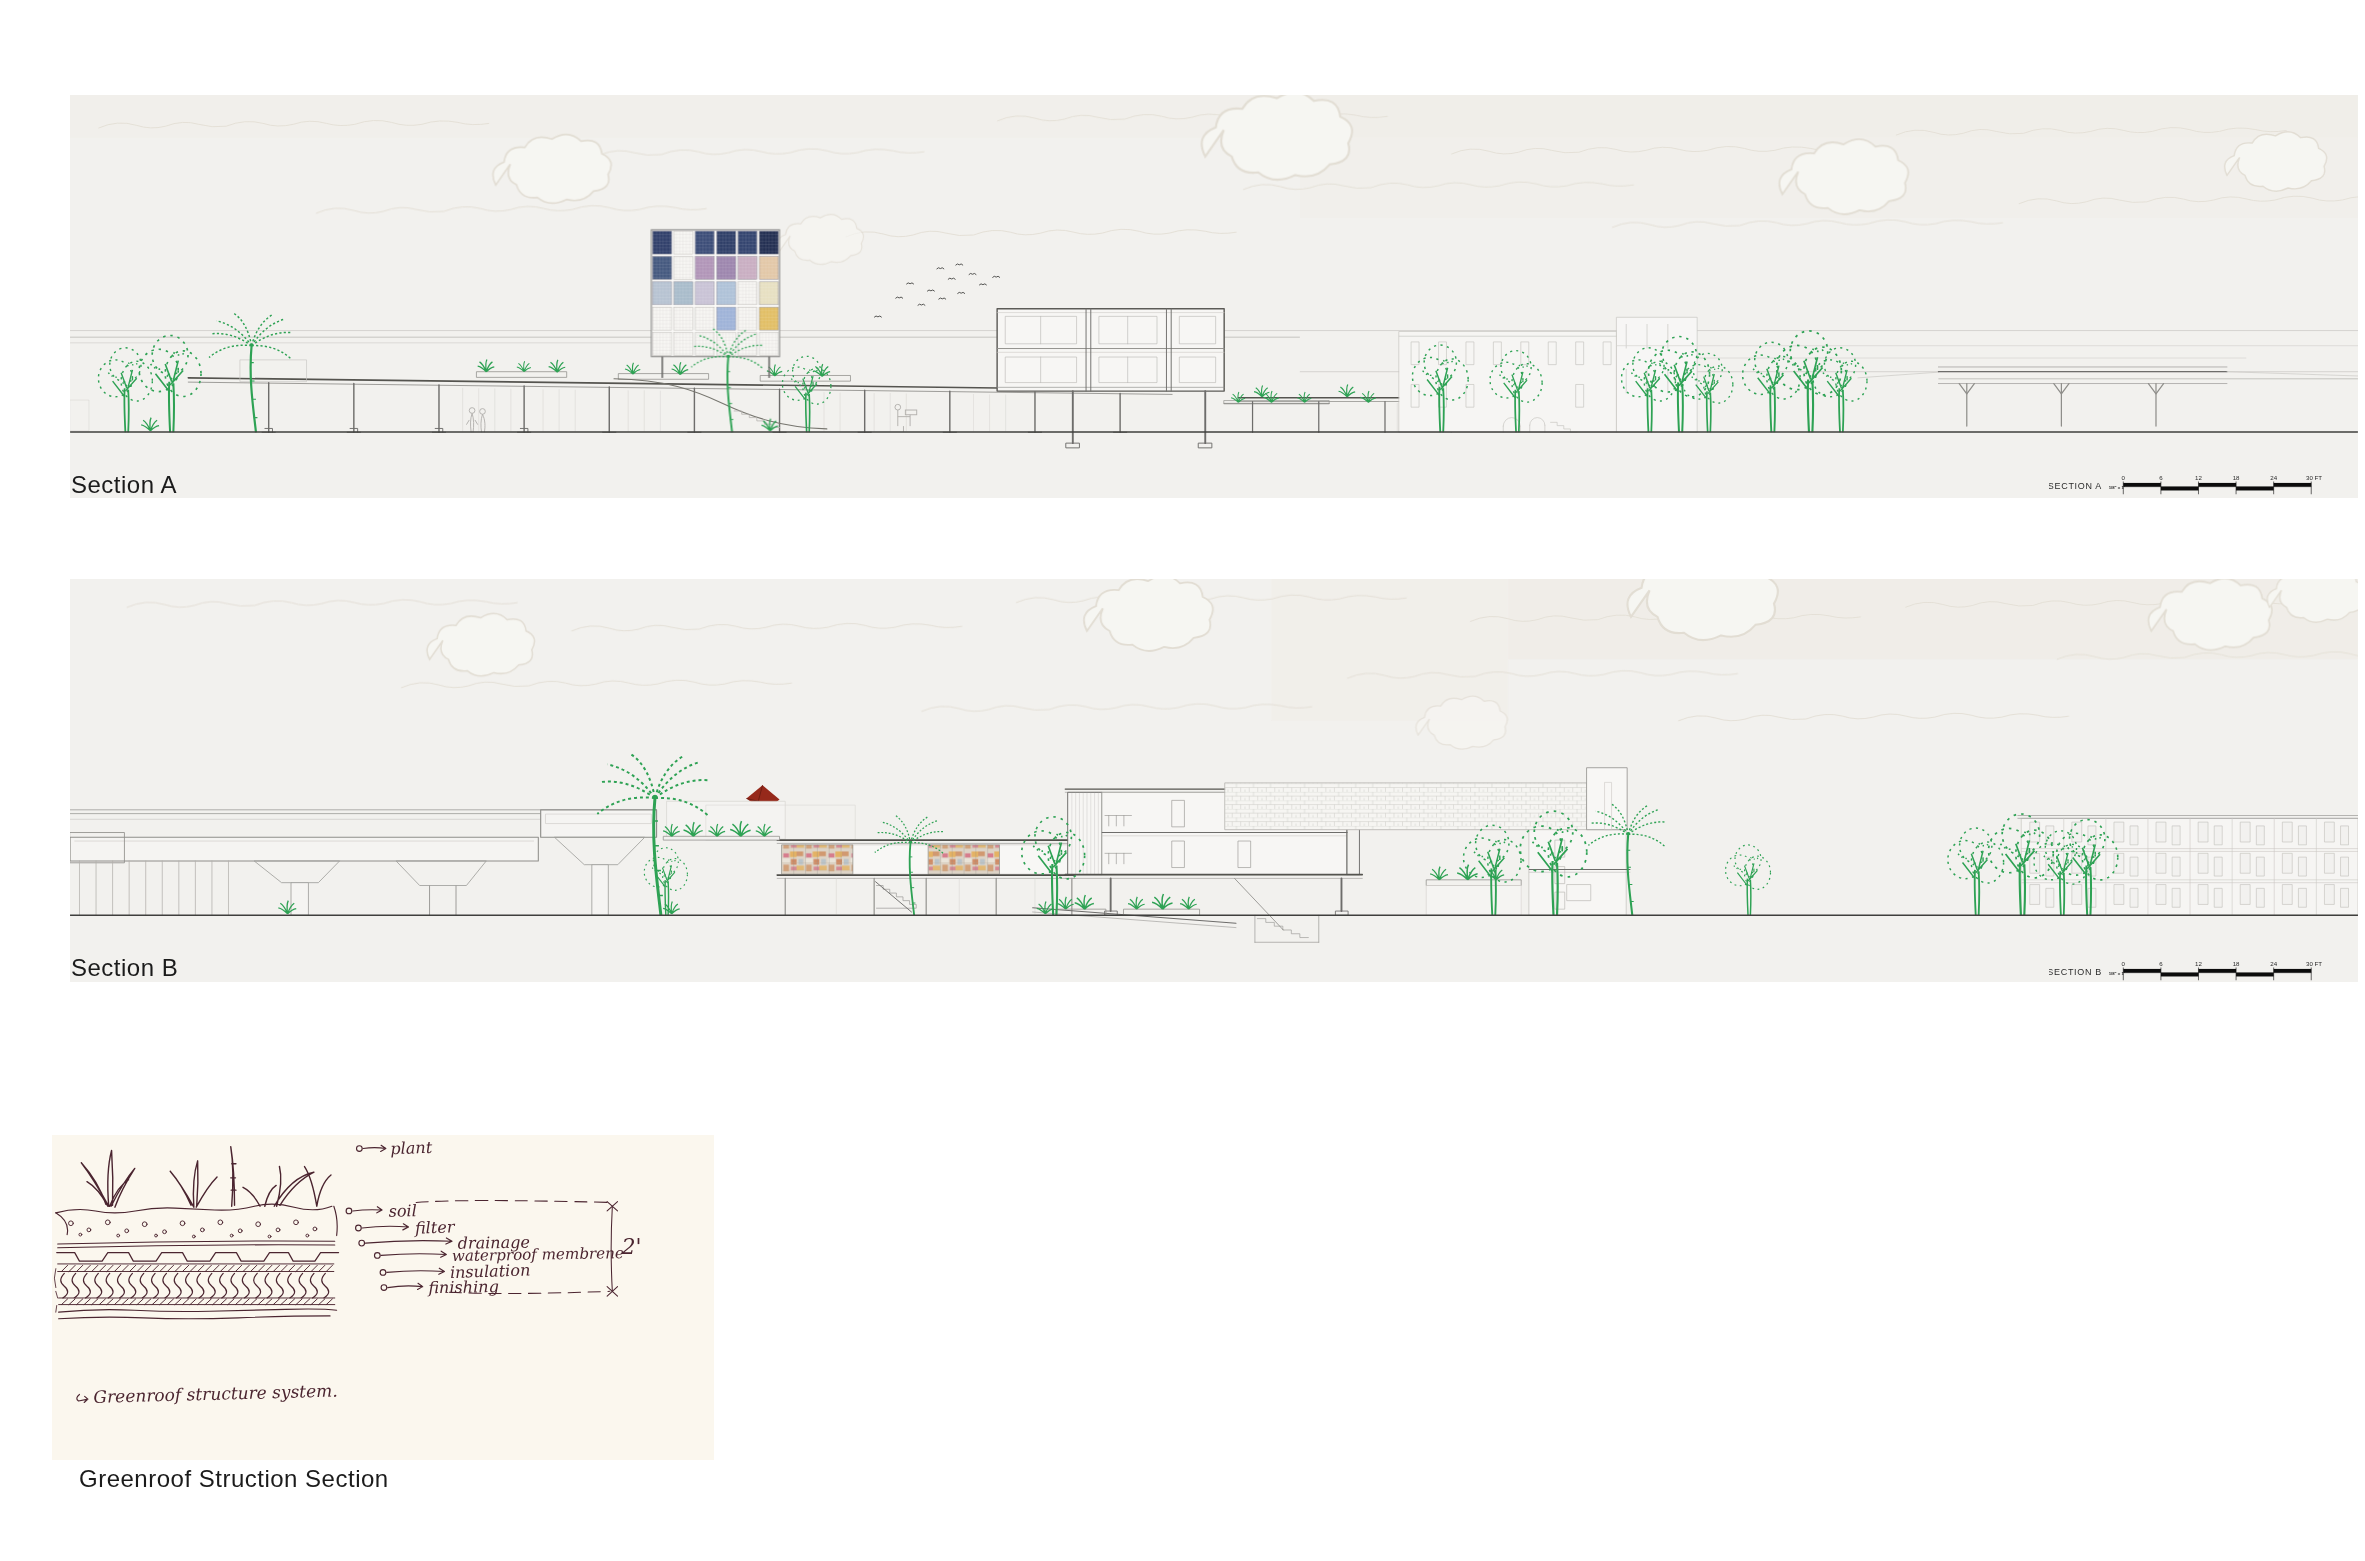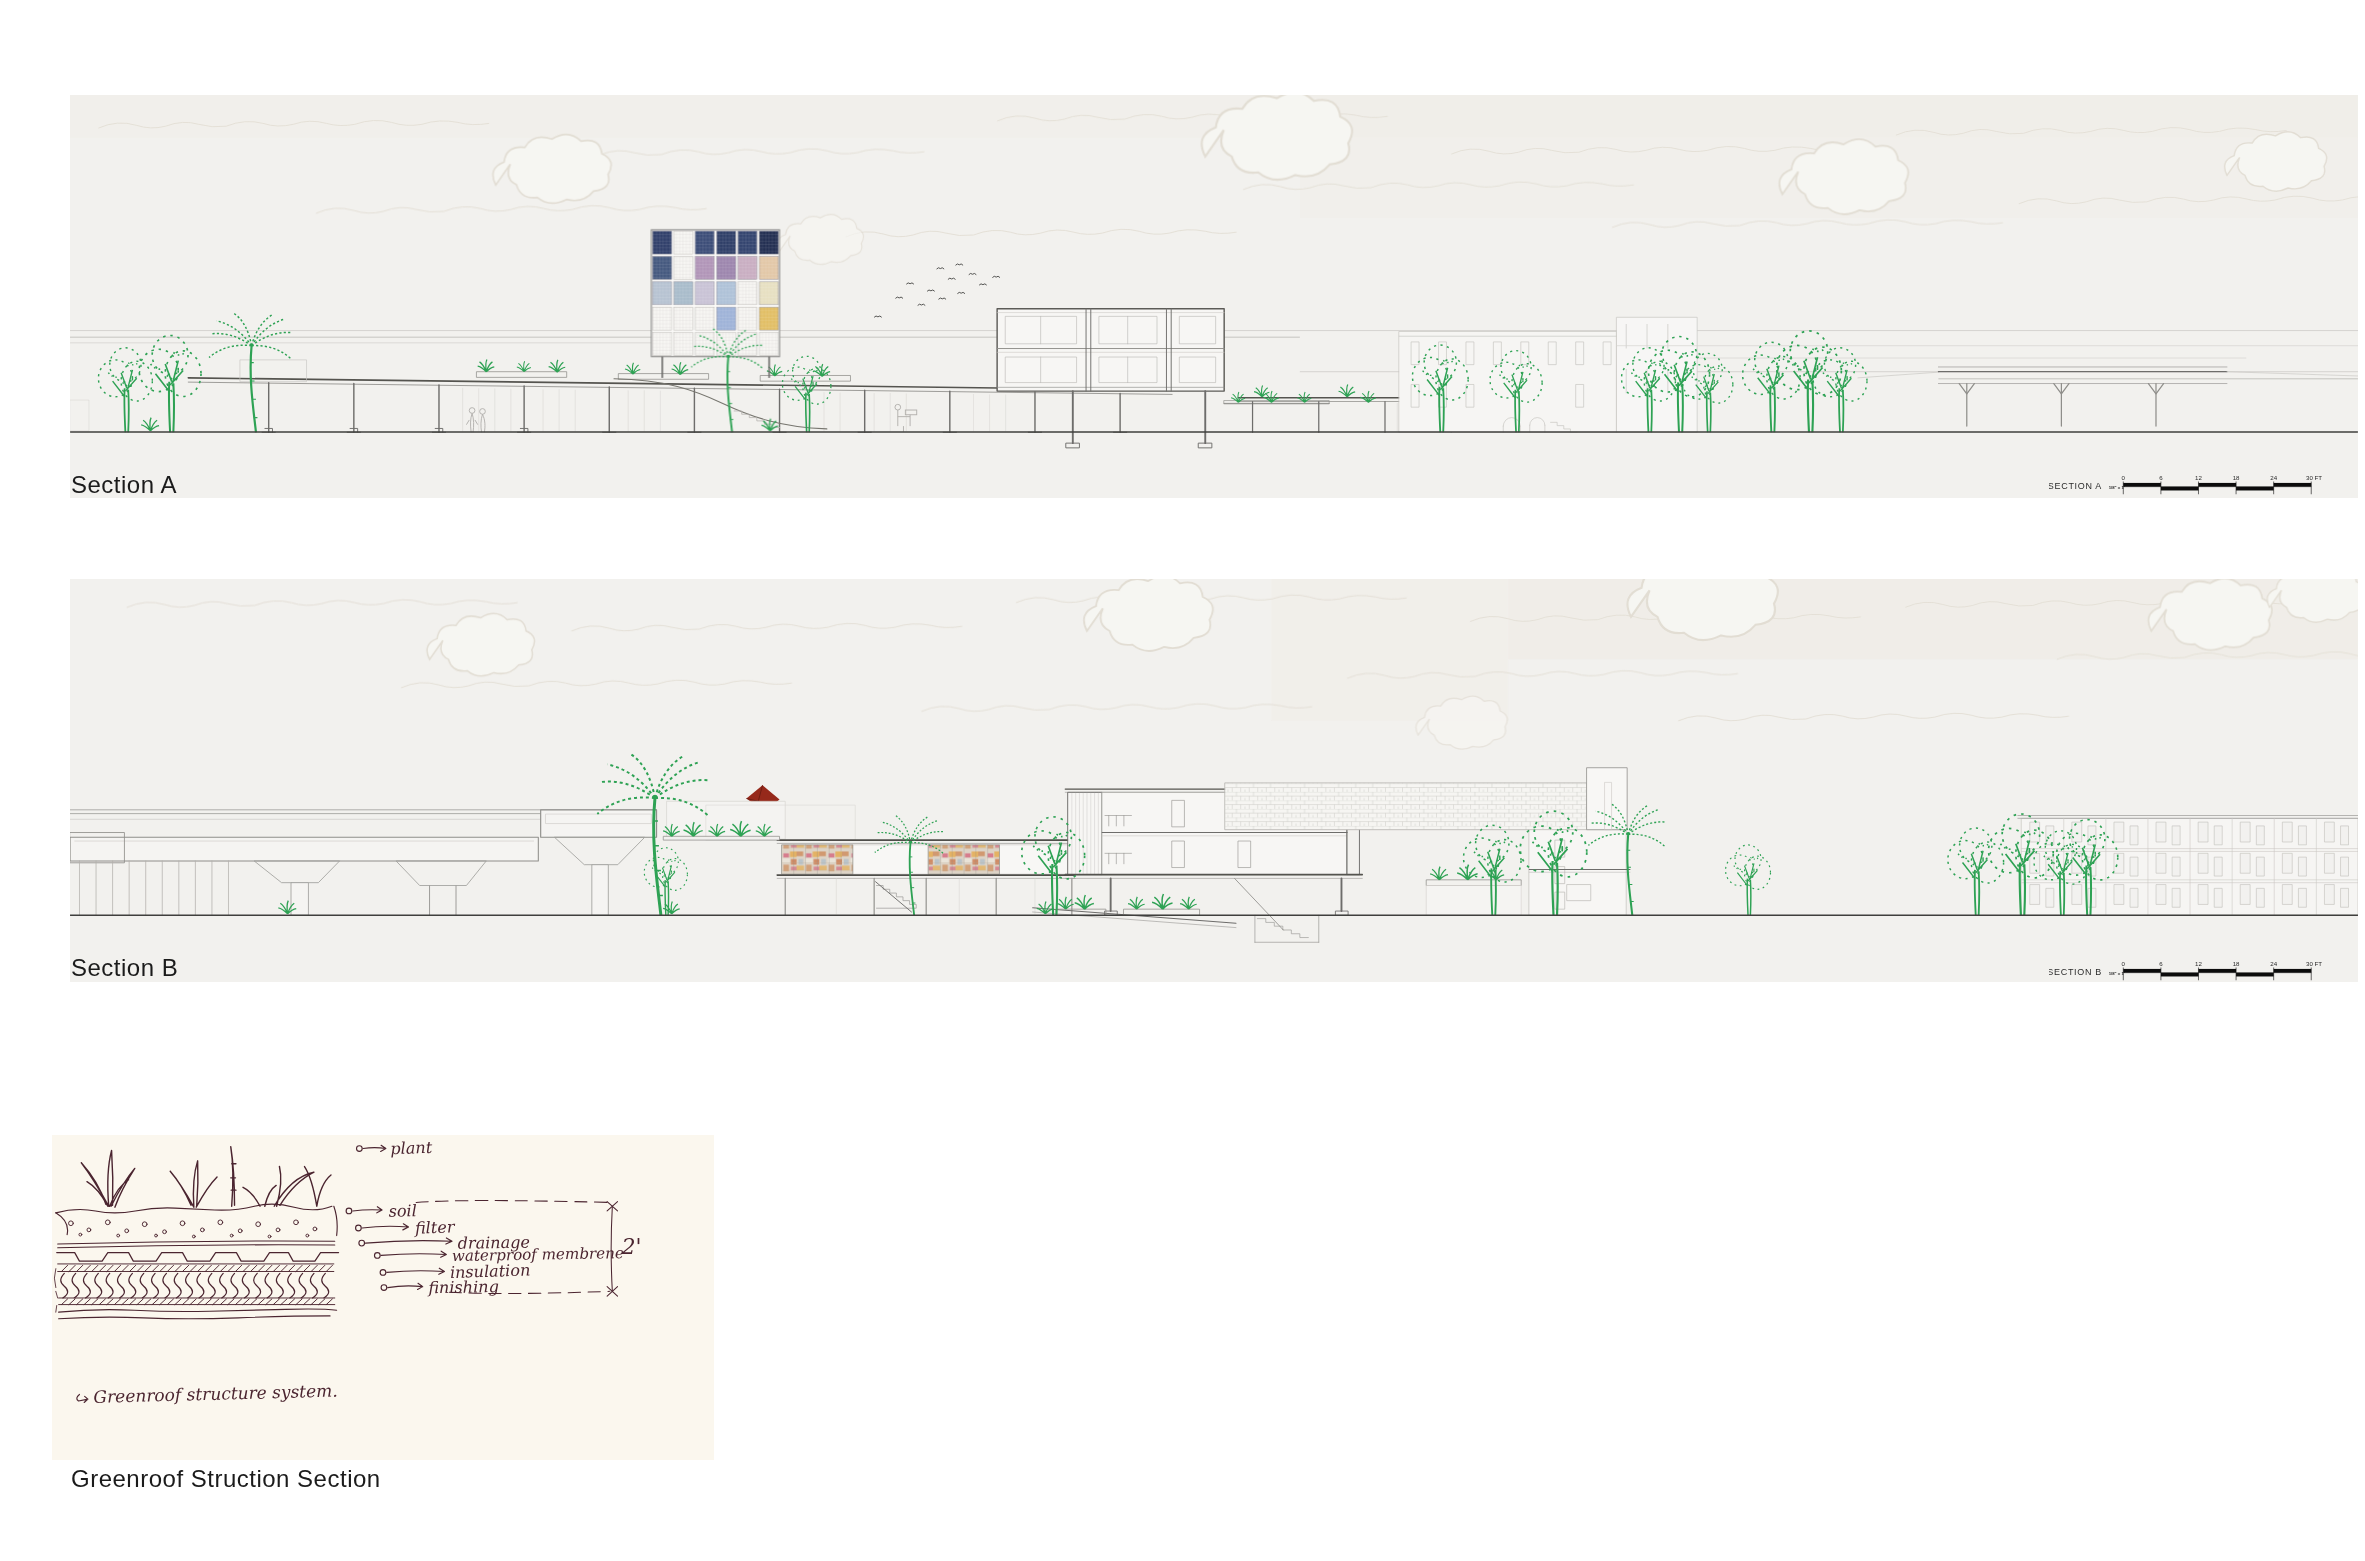--- a/index.html
+++ b/index.html
@@ -770,14 +770,14 @@
     <text class="ink-text" x="858" y="240" font-size="34" transform="rotate(-1 858 240)">drainage</text>
     <text class="ink-text" x="846" y="266" font-size="32" transform="rotate(-1 846 266)">waterproof membrene</text>
     <text class="ink-text" x="842" y="302" font-size="34" transform="rotate(-2 842 302)">insulation</text>
     <text class="ink-text" x="796" y="334" font-size="34" transform="rotate(-1 796 334)">finishing</text>
     <text class="ink-text" x="1205" y="252" font-size="46">2'</text>
     <text class="ink-text" x="88" y="566" font-size="36" transform="rotate(-1.5 88 566)">Greenroof structure system.</text>
   </g>
 </svg>
 </div>
 
-<div class="sec-label" style="left:71px;top:1465px;">Greenroof Struction Section</div>
+<div class="sec-label" style="left:79px;top:1465px;">Greenroof Struction Section</div>
 
 
 </body></html>

